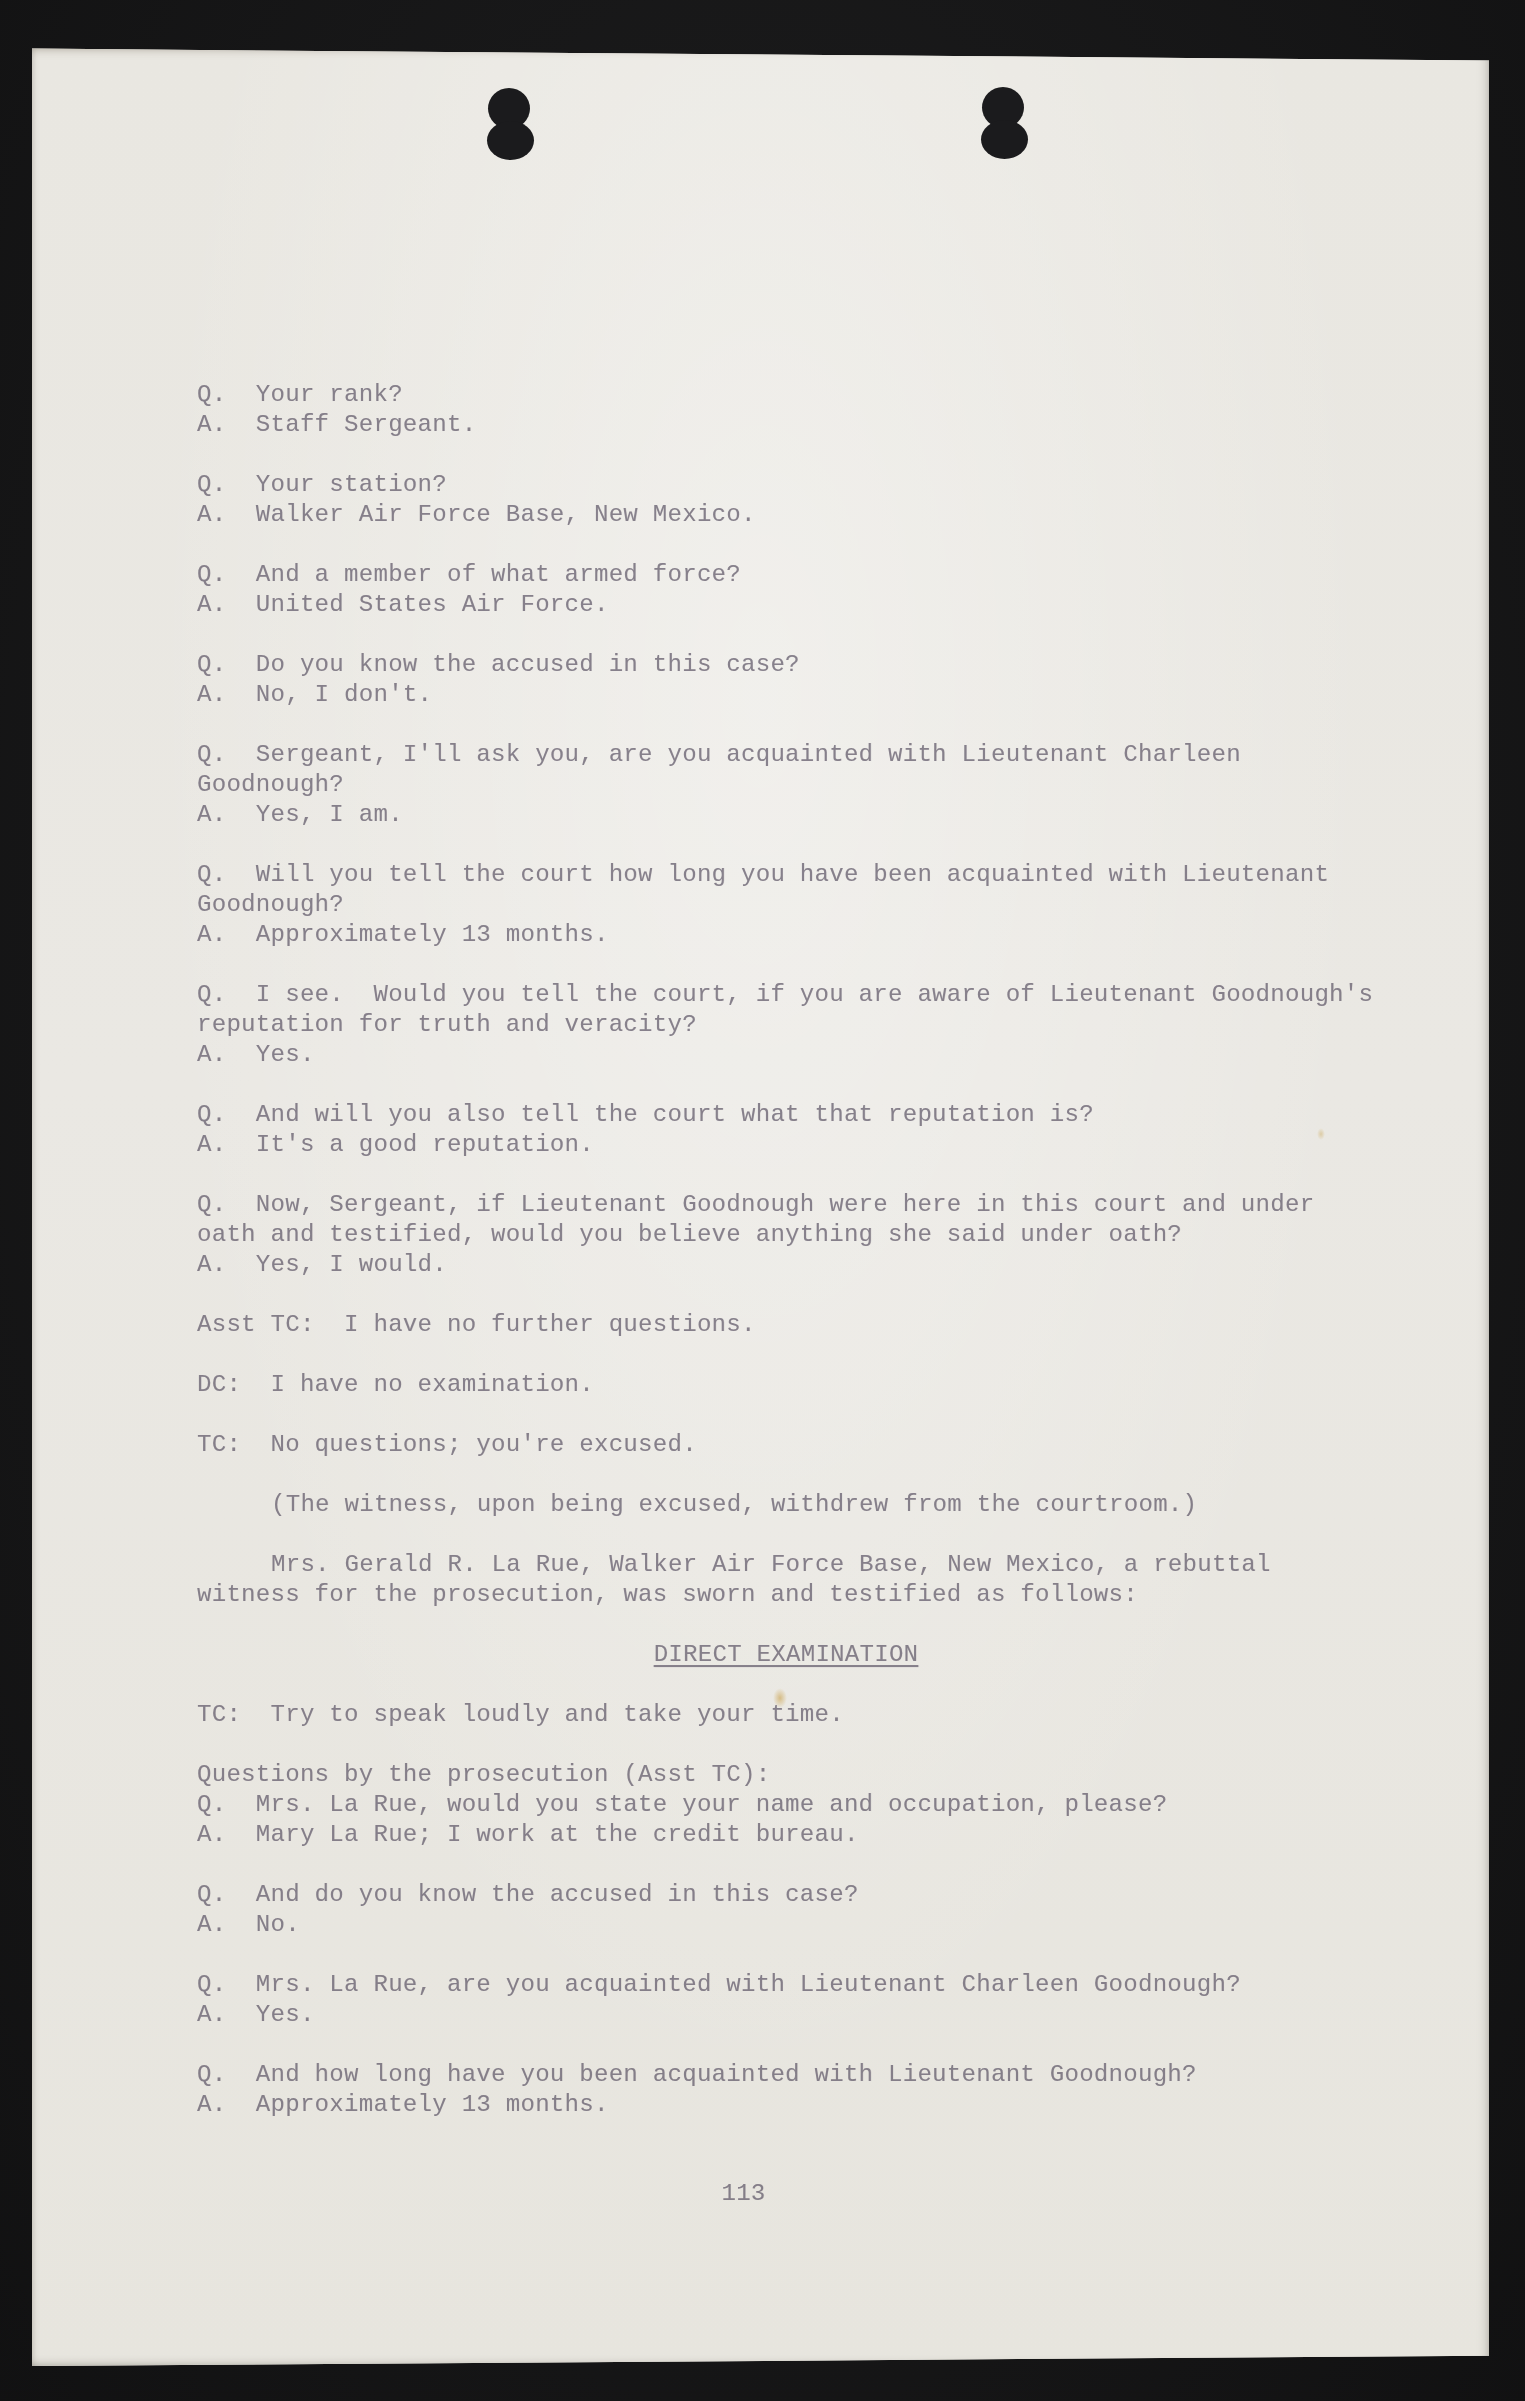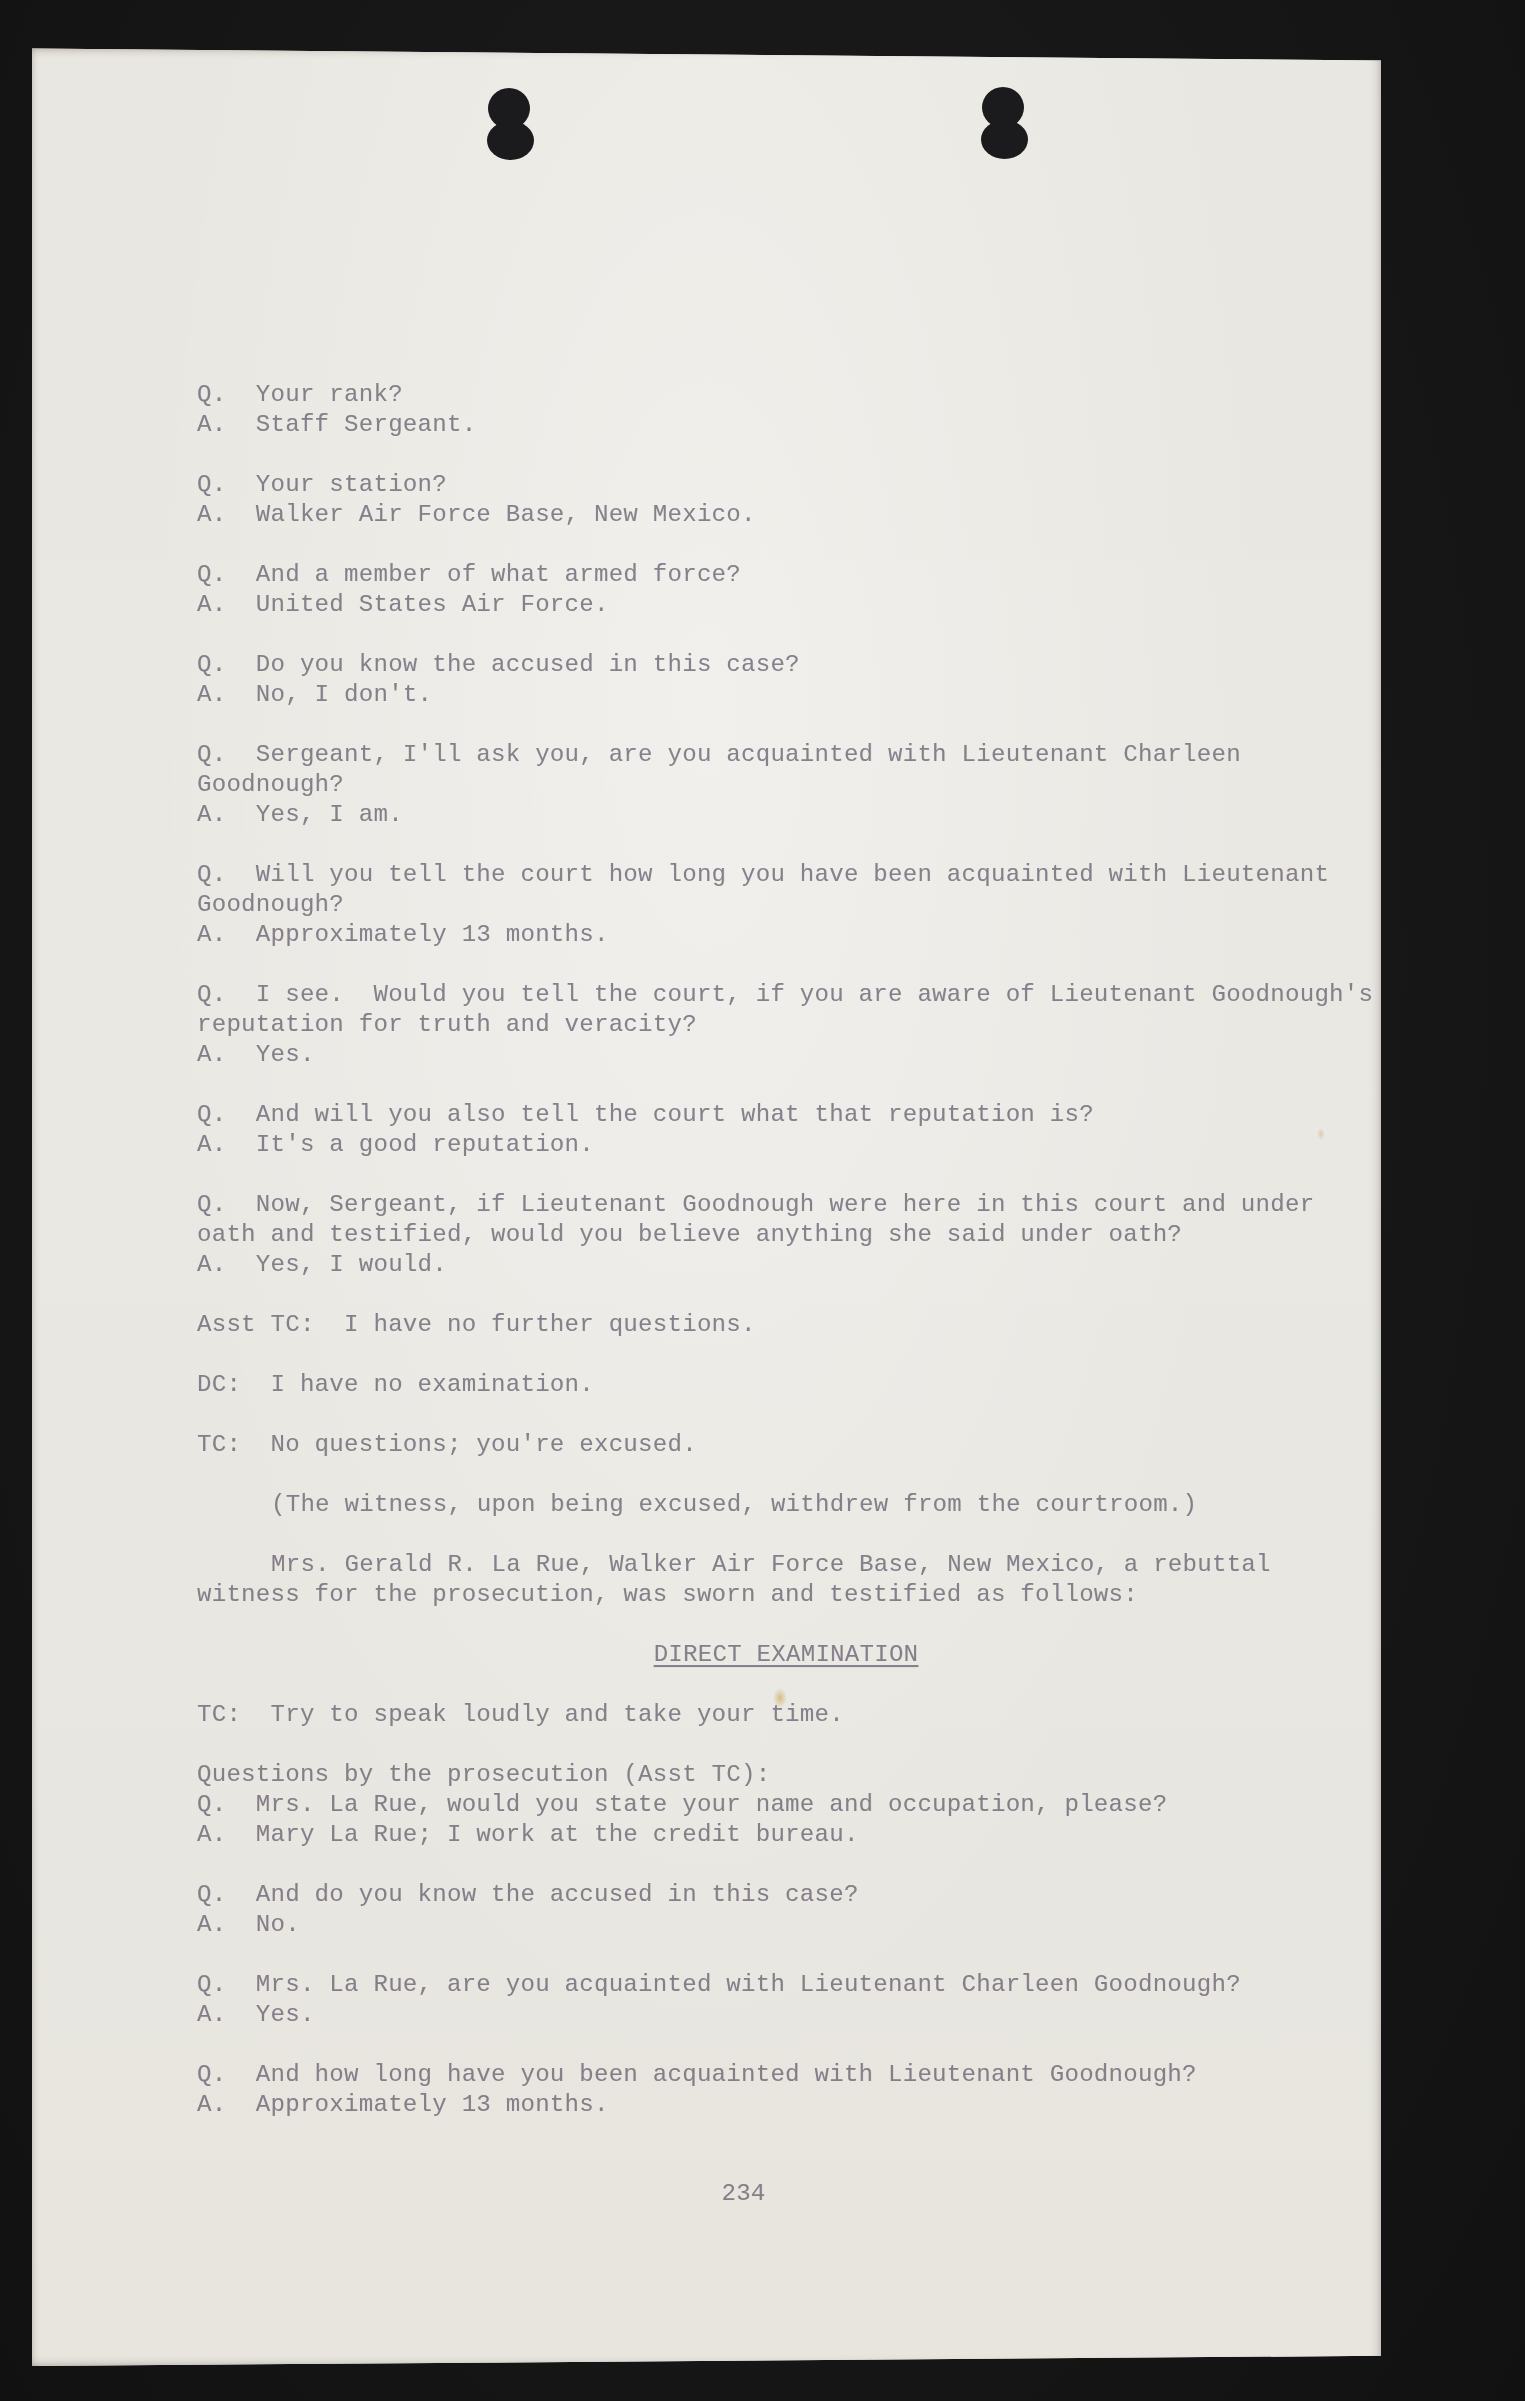--- a/index.html
+++ b/index.html
@@ -19,21 +19,21 @@
     height: 2401px;
     background:
       radial-gradient(ellipse at 50% 40%, rgba(255,255,255,0.03), rgba(0,0,0,0.25)),
       var(--scan-bg, #171718);
   }
 
   .paper {
     position: absolute;
     left: 32px;
     top: 45px;
-    width: 1349px;
+    width: 1457px;
     height: 2321px;
     background:
       radial-gradient(ellipse at 50% 28%, rgba(255,255,255,0.35), rgba(255,255,255,0) 60%),
       linear-gradient(180deg, #e9e7e1 0%, #eae8e3 45%, #e7e5de 100%);
     background-color: var(--paper, #e9e7e1);
     clip-path: polygon(0 3.6px, 100% 15.4px, 100% calc(100% - 10.2px), 0 100%);
     box-shadow:
       inset 0 8.2px 10.2px -6.1px rgba(75,62,38,0.55),
       inset -8.2px 0 12.3px -8.2px rgba(0,0,0,0.20),
       inset 6.1px 0 10.2px -8.2px rgba(0,0,0,0.14),
@@ -120,15 +120,15 @@
   <div class="hole" style="left:949px; top:42px;">
     <div class="lobe top"></div>
     <div class="lobe bottom"></div>
   </div>
 
   <div class="doc"><div class="block qa"><div class="line">Q.  Your rank?</div><div class="line">A.  Staff Sergeant.</div></div><div class="block qa"><div class="line">Q.  Your station?</div><div class="line">A.  Walker Air Force Base, New Mexico.</div></div><div class="block qa"><div class="line">Q.  And a member of what armed force?</div><div class="line">A.  United States Air Force.</div></div><div class="block qa"><div class="line">Q.  Do you know the accused in this case?</div><div class="line">A.  No, I don't.</div></div><div class="block qa"><div class="line">Q.  Sergeant, I'll ask you, are you acquainted with Lieutenant Charleen</div><div class="line">Goodnough?</div><div class="line">A.  Yes, I am.</div></div><div class="block qa"><div class="line">Q.  Will you tell the court how long you have been acquainted with Lieutenant</div><div class="line">Goodnough?</div><div class="line">A.  Approximately 13 months.</div></div><div class="block qa"><div class="line">Q.  I see.  Would you tell the court, if you are aware of Lieutenant Goodnough's</div><div class="line">reputation for truth and veracity?</div><div class="line">A.  Yes.</div></div><div class="block qa"><div class="line">Q.  And will you also tell the court what that reputation is?</div><div class="line">A.  It's a good reputation.</div></div><div class="block qa"><div class="line">Q.  Now, Sergeant, if Lieutenant Goodnough were here in this court and under</div><div class="line">oath and testified, would you believe anything she said under oath?</div><div class="line">A.  Yes, I would.</div></div><div class="block speaker"><div class="line">Asst TC:  I have no further questions.</div></div><div class="block speaker"><div class="line">DC:  I have no examination.</div></div><div class="block speaker"><div class="line">TC:  No questions; you're excused.</div></div><div class="block indent"><div class="line">(The witness, upon being excused, withdrew from the courtroom.)</div></div><div class="block indent"><div class="line">Mrs. Gerald R. La Rue, Walker Air Force Base, New Mexico, a rebuttal</div><div class="line">witness for the prosecution, was sworn and testified as follows:</div></div><div class="block heading"><div class="line">DIRECT EXAMINATION</div></div><div class="block speaker"><div class="line">TC:  Try to speak loudly and take your time.</div></div><div class="block qa"><div class="line">Questions by the prosecution (Asst TC):</div><div class="line">Q.  Mrs. La Rue, would you state your name and occupation, please?</div><div class="line">A.  Mary La Rue; I work at the credit bureau.</div></div><div class="block qa"><div class="line">Q.  And do you know the accused in this case?</div><div class="line">A.  No.</div></div><div class="block qa"><div class="line">Q.  Mrs. La Rue, are you acquainted with Lieutenant Charleen Goodnough?</div><div class="line">A.  Yes.</div></div><div class="block qa"><div class="line">Q.  And how long have you been acquainted with Lieutenant Goodnough?</div><div class="line">A.  Approximately 13 months.</div></div></div>
 
   <div class="stain-a"></div>
   <div class="stain-b"></div>
 
-  <div class="page-number">234</div>
+  <div class="page-number">113</div>
 </div>
 
 
 </body></html>

